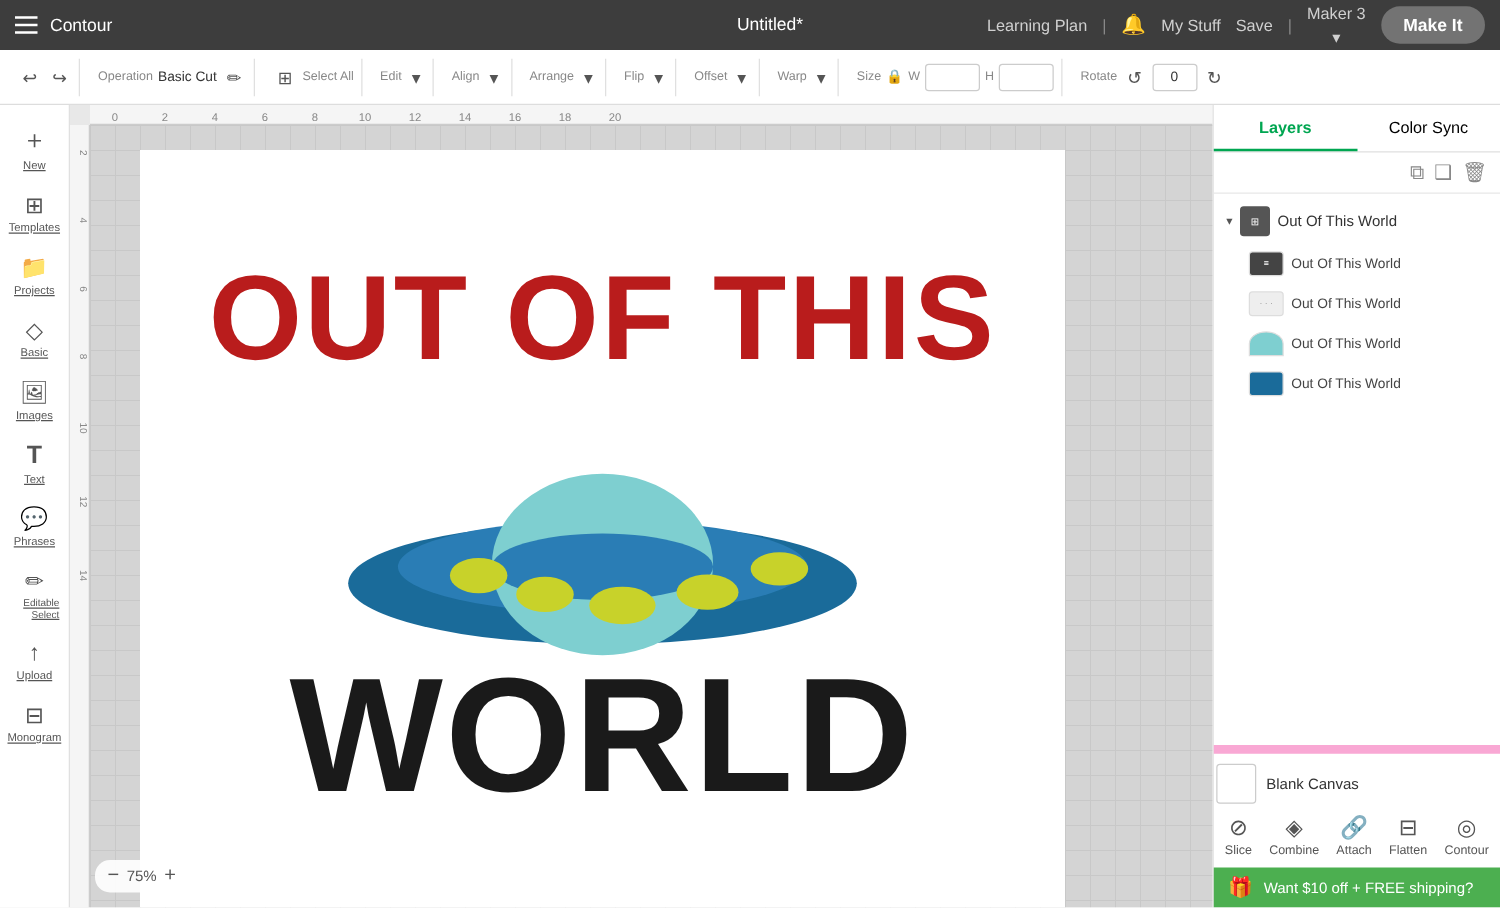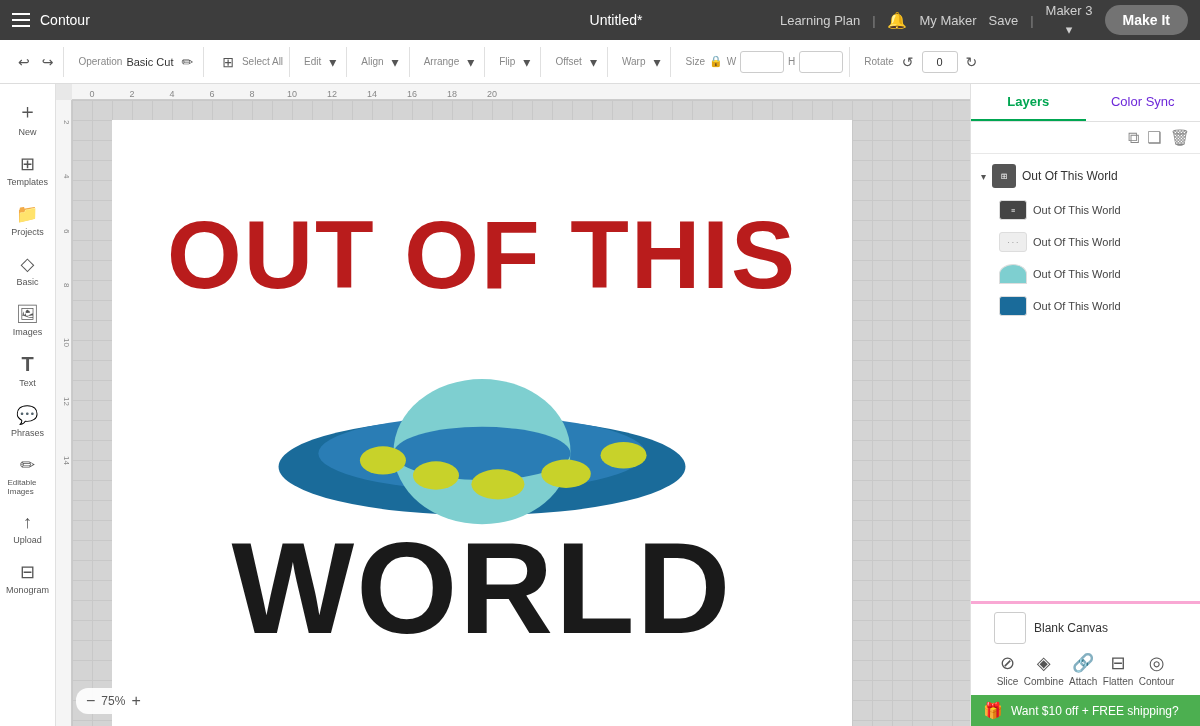--- a/index.html
+++ b/index.html
@@ -43,21 +43,21 @@
     .left-sidebar {
       width: 56px; background: #fff; border-right: 1px solid #e0e0e0;
       display: flex; flex-direction: column; align-items: center; padding-top: 8px; gap: 4px;
     }
     .sidebar-item {
       display: flex; flex-direction: column; align-items: center; gap: 2px;
       padding: 6px 4px; cursor: pointer; border-radius: 6px; width: 48px;
       color: #555;
     }
     .sidebar-item .icon { font-size: 20px; }
-    .sidebar-item .label { font-size: 9px; color: #555; text-align: left; }
+    .sidebar-item .label { font-size: 9px; color: #555; text-align: right; text-decoration: underline; }
 
     
     .canvas-area {
       flex: 1; background: #e8e8e8; position: relative; overflow: hidden;
     }
     .ruler-top {
       position: absolute; top: 0; left: 16px; right: 0; height: 16px;
       background: #f5f5f5; border-bottom: 1px solid #ccc; display: flex; align-items: flex-end;
       font-size: 9px; color: #888;
     }
@@ -110,21 +110,21 @@
     .zoom-btn { background: none; border: none; cursor: pointer; font-size: 16px; color: #555; }
 
     
     .right-panel {
       width: 230px; background: #fff; border-left: 1px solid #e0e0e0;
       display: flex; flex-direction: column;
     }
     .panel-tabs { display: flex; border-bottom: 1px solid #e0e0e0; }
     .panel-tab {
       flex: 1; text-align: center; padding: 10px 8px; font-size: 13px; cursor: pointer;
-      color: #6d28d9; border-bottom: 2px solid transparent;
+      color: #000000; border-bottom: 2px solid transparent;
     }
     .panel-tab.active { color: #00a651; border-bottom: 2px solid #00a651; font-weight: 600; }
     .panel-icons { display: flex; align-items: center; justify-content: flex-end; padding: 6px 10px; gap: 8px; border-bottom: 1px solid #e8e8e8; }
     .panel-icon-btn { background: none; border: none; cursor: pointer; color: #888; font-size: 16px; }
 
     
     .layers-list { flex: 1; overflow-y: auto; padding: 4px 0; }
     .layer-group-header {
       display: flex; align-items: center; gap: 6px; padding: 6px 10px; cursor: pointer;
     }
@@ -133,21 +133,21 @@
     .layer-group-name { font-size: 12px; color: #333; font-weight: 500; }
 
     .layer-item {
       display: flex; align-items: center; gap: 6px; padding: 6px 10px 6px 28px; cursor: pointer;
     }
     .layer-thumb { width: 28px; height: 20px; border-radius: 3px; border: 1px solid #ddd; flex-shrink: 0; }
     .layer-name { font-size: 11px; color: #444; }
 
     
     .bottom-panel {
-      border-top: 3px solid #f9a8d4; padding: 8px 23px;
+      border-top: 7px solid #f9a8d4; padding: 8px 2px;
     }
     .blank-canvas-row { display: flex; align-items: center; gap: 8px; margin-bottom: 8px; }
     .blank-canvas-thumb { width: 32px; height: 32px; background: #fff; border: 1px solid #ccc; border-radius: 3px; }
     .blank-canvas-label { font-size: 12px; color: #333; }
     .bottom-actions { display: flex; justify-content: space-around; }
     .bottom-action-btn { display: flex; flex-direction: column; align-items: center; gap: 2px; background: none; border: none; cursor: pointer; color: #555; font-size: 10px; }
     .bottom-action-icon { font-size: 18px; }
 
     
     .promo-banner {
@@ -171,21 +171,21 @@
     </div>
     <span class="canvas-label">Contour</span>
   </div>
   <div class="top-nav-center">
     <span class="doc-title">Untitled*</span>
   </div>
   <div class="top-nav-right">
     <span class="nav-link">Learning Plan</span>
     <span class="nav-divider">|</span>
     <span class="nav-bell">🔔</span>
-    <span class="nav-link">My Maker</span>
+    <span class="nav-link">My Stuff</span>
     <span class="nav-save">Save</span>
     <span class="nav-divider">|</span>
     <button class="maker-btn">
       <span>Maker 3</span>
       <span>▾</span>
     </button>
     <button class="make-it-btn">Make It</button>
   </div>
 </div>
 
@@ -271,21 +271,21 @@
     <div class="sidebar-item">
       <span class="icon" style="font-size:20px;font-weight:bold;">T</span>
       <span class="label">Text</span>
     </div>
     <div class="sidebar-item">
       <span class="icon" style="font-size:18px;">💬</span>
       <span class="label">Phrases</span>
     </div>
     <div class="sidebar-item">
       <span class="icon" style="font-size:18px;">✏</span>
-      <span class="label" style="font-size:8px;">Editable Images</span>
+      <span class="label" style="font-size:8px;">Editable Select</span>
     </div>
     <div class="sidebar-item">
       <span class="icon" style="font-size:18px;">↑</span>
       <span class="label">Upload</span>
     </div>
     <div class="sidebar-item">
       <span class="icon" style="font-size:18px;">⊟</span>
       <span class="label">Monogram</span>
     </div>
   </div>

